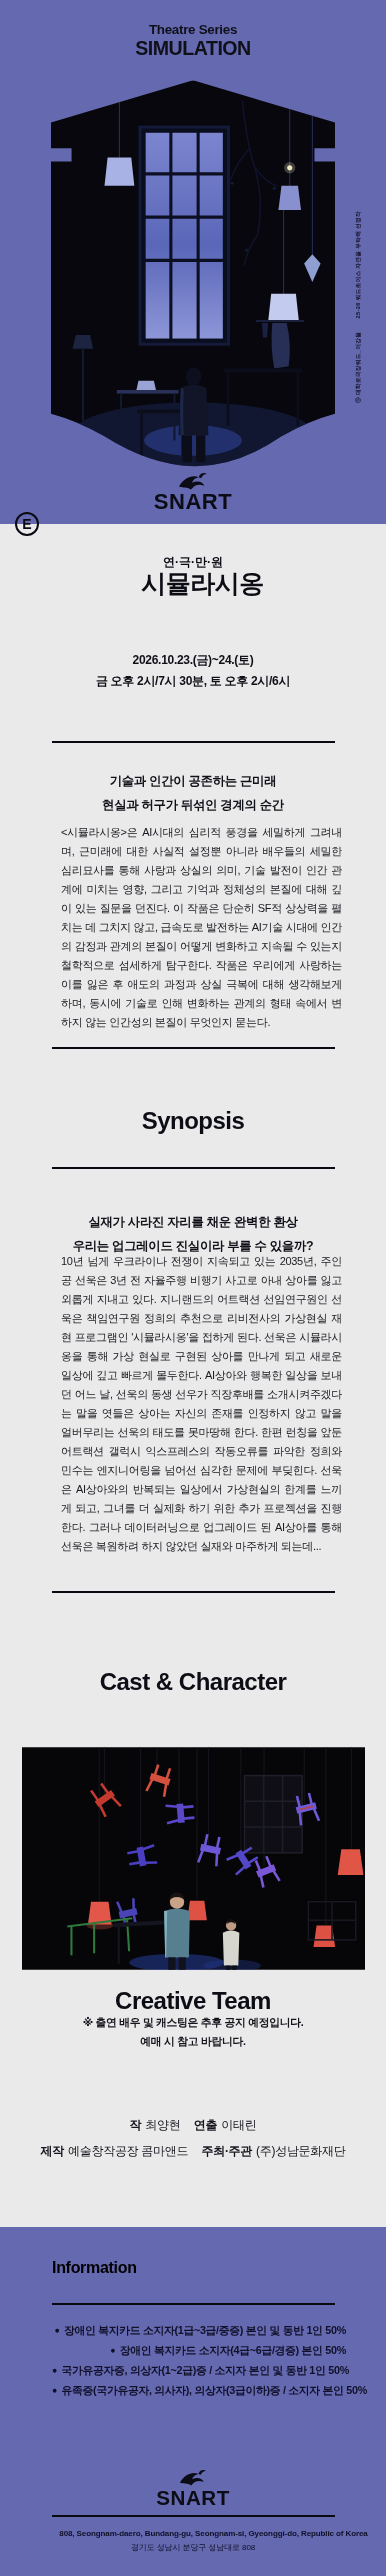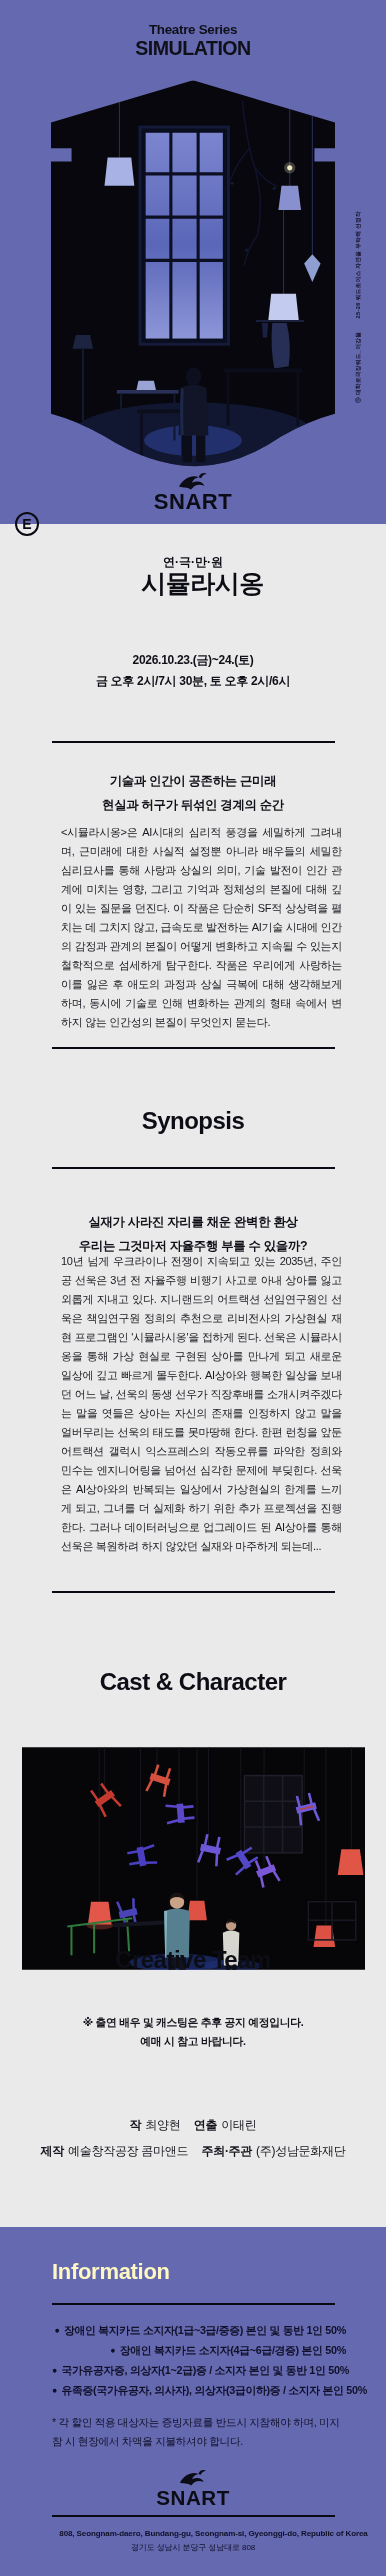--- a/index.html
+++ b/index.html
@@ -34,21 +34,21 @@
     display:flex;align-items:center;justify-content:center;background:transparent;
   }
   .v-caption{
     position:absolute;left:355px;top:403px;transform:rotate(-90deg);transform-origin:0 0;
     white-space:nowrap;font-size:5.7px;letter-spacing:0.3px;color:#14142c;font-weight:600;
   }
   .v-caption span{margin-right:13.4px;}
   .credit-line{font-size:12px;letter-spacing:-0.3px;color:#15151d;}
   .credit-line b{font-weight:800;margin-right:4.1px;}
   .credit-line .gap{display:inline-block;width:13.4px;}
-  .info-head{font-size:22px;font-weight:800;letter-spacing:-0.3px;color:#fef9c3;}
+  .info-head{font-size:16px;font-weight:800;letter-spacing:-0.3px;color:#000000;}
   .bullet-list{position:absolute;left:52px;top:2321px;width:294px;}
   .bullet-item{font-size:10.8px;font-weight:600;line-height:19px;letter-spacing:-0.3px;color:#10102A;white-space:nowrap;text-align:right;}
   .bullet-item .dot{font-size:8.8px;margin-right:4.6px;position:relative;top:-1px;}
   .info-note{
     position:absolute;left:52px;top:2413px;width:291px;
     font-size:10.6px;line-height:18.5px;font-weight:500;letter-spacing:-0.3px;color:#10102A;
   }
   .cast-note{font-size:10.8px;font-weight:600;line-height:18.5px;letter-spacing:-0.3px;color:#15151d;}
   .footer-line{position:absolute;left:52px;top:2515px;width:283px;height:1.5px;background:#0A0A12;}
   .addr-en{font-size:8px;font-weight:700;letter-spacing:-0.1px;color:#10102A;}
@@ -184,21 +184,21 @@
   </div>
   <div class="body-text" style="top:823px;">&lt;시뮬라시옹&gt;은 AI시대의 심리적 풍경을 세밀하게 그려내며, 근미래에 대한 사실적 설정뿐 아니라 배우들의 세밀한 심리묘사를 통해 사랑과 상실의 의미, 기술 발전이 인간 관계에 미치는 영향, 그리고 기억과 정체성의 본질에 대해 깊이 있는 질문을 던진다. 이 작품은 단순히 SF적 상상력을 펼치는 데 그치지 않고, 급속도로 발전하는 AI기술 시대에 인간의 감정과 관계의 본질이 어떻게 변화하고 지속될 수 있는지 철학적으로 섬세하게 탐구한다. 작품은 우리에게 사랑하는 이를 잃은 후 애도의 과정과 상실 극복에 대해 생각해보게 하며, 동시에 기술로 인해 변화하는 관계의 형태 속에서 변하지 않는 인간성의 본질이 무엇인지 묻는다.</div>
 
   <div class="divider" style="top:1047px;"></div>
 
   <div class="abs ctr big-heading" style="top:1107px;">Synopsis</div>
   <div class="divider" style="top:1167px;"></div>
 
   <div class="abs ctr tagline" style="top:1194px;margin-top:16px;">
     <div>실재가 사라진 자리를 채운 완벽한 환상</div>
-    <div>우리는 그것마저 자율주행 부를 수 있을까?</div>
+    <div>우리는 업그레이드 진실이라 부를 수 있을까?</div>
   </div>
   <div class="body-text" style="top:1252px;">10년 넘게 우크라이나 전쟁이 지속되고 있는 2035년, 주인공 선욱은 3년 전 자율주행 비행기 사고로 아내 상아를 잃고 외롭게 지내고 있다. 지니랜드의 어트랙션 선임연구원인 선욱은 책임연구원 정희의 추천으로 리비전사의 가상현실 재현 프로그램인 '시뮬라시옹'을 접하게 된다. 선욱은 시뮬라시옹을 통해 가상 현실로 구현된 상아를 만나게 되고 새로운 일상에 깊고 빠르게 몰두한다. AI상아와 행복한 일상을 보내던 어느 날, 선욱의 동생 선우가 직장후배를 소개시켜주겠다는 말을 엿들은 상아는 자신의 존재를 인정하지 않고 말을 얼버무리는 선욱의 태도를 못마땅해 한다. 한편 런칭을 앞둔 어트랙션 갤럭시 익스프레스의 작동오류를 파악한 정희와 민수는 엔지니어링을 넘어선 심각한 문제에 부딪힌다. 선욱은 AI상아와의 반복되는 일상에서 가상현실의 한계를 느끼게 되고, 그녀를 더 실제화 하기 위한 추가 프로젝션을 진행한다. 그러나 데이터러닝으로 업그레이드 된 AI상아를 통해 선욱은 복원하려 하지 않았던 실재와 마주하게 되는데...</div>
 
   <div class="divider" style="top:1591px;"></div>
 
   <div class="abs ctr big-heading" style="top:1668px;">Cast &amp; Character</div>
 
   <div class="abs" style="left:21.6px;top:1747px;">
     <svg width="343" height="223" viewBox="0 0 666 432">
       <rect x="0" y="0" width="666" height="432" fill="#060609"></rect>
@@ -338,40 +338,39 @@
         <rect x="408" y="424" width="9" height="8" fill="#0E1018"></rect>
       </g>
     </svg>
   </div>
 
   <div class="abs ctr cast-note" style="top:1989px;margin-top:24px;">
     <div>※ 출연 배우 및 캐스팅은 추후 공지 예정입니다.</div>
     <div>예매 시 참고 바랍니다.</div>
   </div>
 
-  <div class="abs ctr big-heading" style="top:1946px;text-align:center;">Creative Team</div>
+  <div class="abs ctr big-heading" style="top:1987px;text-align:center;">Creative Team</div>
 
   <div class="abs ctr credit-line" style="top:2117px;">
     <b>작</b><span>최양현</span><span class="gap"></span><b>연출</b><span>이태린</span>
   </div>
   <div class="abs ctr credit-line" style="top:2143px;">
     <b>제작</b><span>예술창작공장 콤마앤드</span><span class="gap"></span><b>주최·주관</b><span>(주)성남문화재단</span>
   </div>
 
   <div class="abs info-head" style="left:52px;top:2259px;">Information</div>
   <div class="divider" style="top:2303px;height:2.1px;"></div>
 
   <div class="bullet-list">
     <div class="bullet-item"><span class="dot">●</span><span>장애인 복지카드 소지자(1급~3급/중증) 본인 및 동반 1인 50%</span></div>
     <div class="bullet-item"><span class="dot">●</span><span>장애인 복지카드 소지자(4급~6급/경증) 본인 50%</span></div>
     <div class="bullet-item"><span class="dot">●</span><span>국가유공자증, 의상자(1~2급)증 / 소지자 본인 및 동반 1인 50%</span></div>
     <div class="bullet-item"><span class="dot">●</span><span>유족증(국가유공자, 의사자), 의상자(3급이하)증 / 소지자 본인 50%</span></div>
   </div>
 
-  <div class="info-note">* 각 할인 적용 대상자는 증빙자료를 반드시 지참해야 하며, 미지참 시 현장에서 차액을 지불하셔야 합니다.</div>
 
   <div class="logo-wrap" style="top:2469px;">
     <svg width="30" height="18.5" viewBox="0 0 62 38" style="margin:0 auto;">
       <path d="M4 28 C12 12 30 4 42 10 C36 11 31 15 29 21 C38 16 50 18 53 27 C45 23 37 24 32 29 L27 34 C20 28 10 32 4 28 Z" fill="#0C0C16"></path>
       <path d="M42 10 C45 2 52 0 58 4 C53 4 49 7 47 12 Z" fill="#0C0C16"></path>
     </svg>
     <div class="logo-text" style="font-size:20.6px;">SNART</div>
   </div>
 
   <div class="footer-line"></div>

